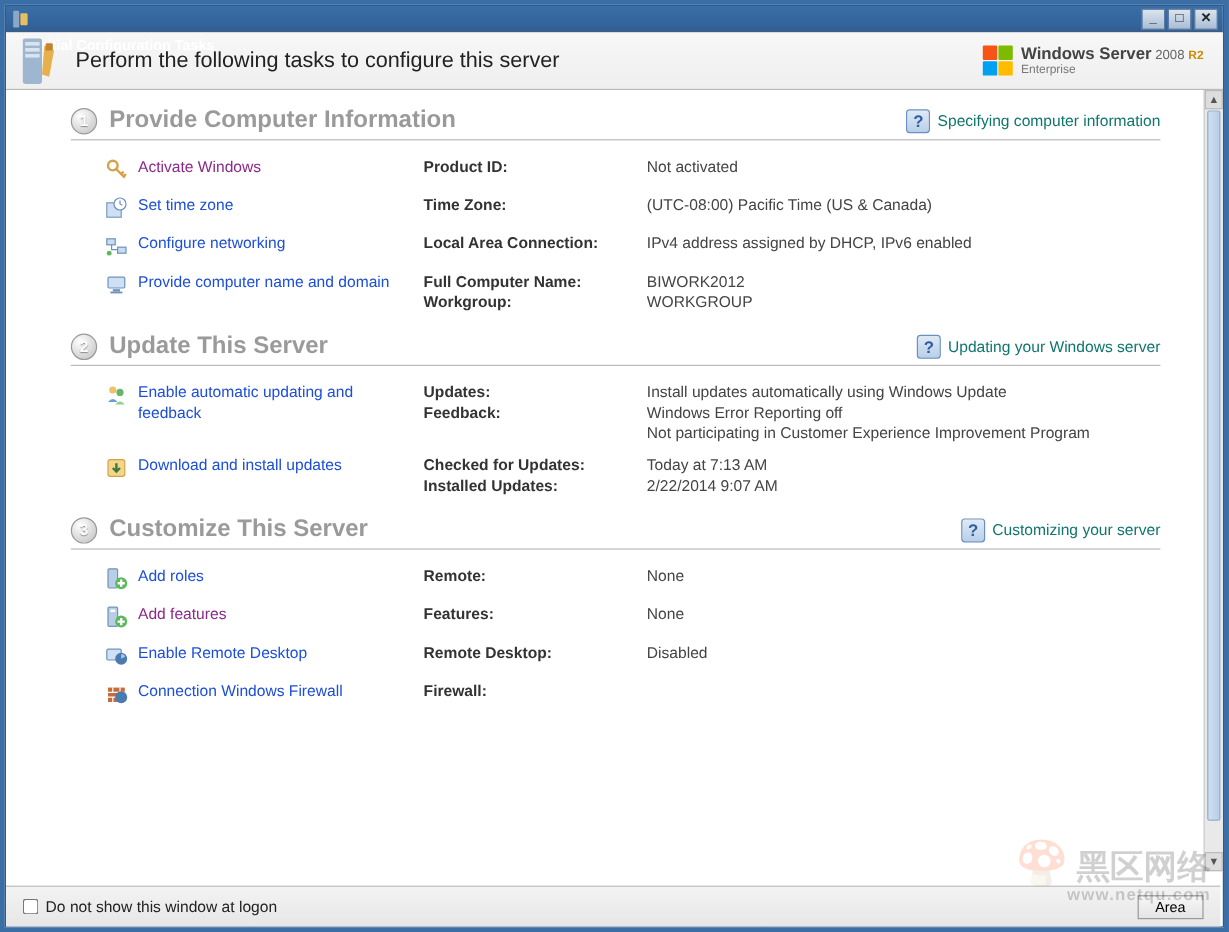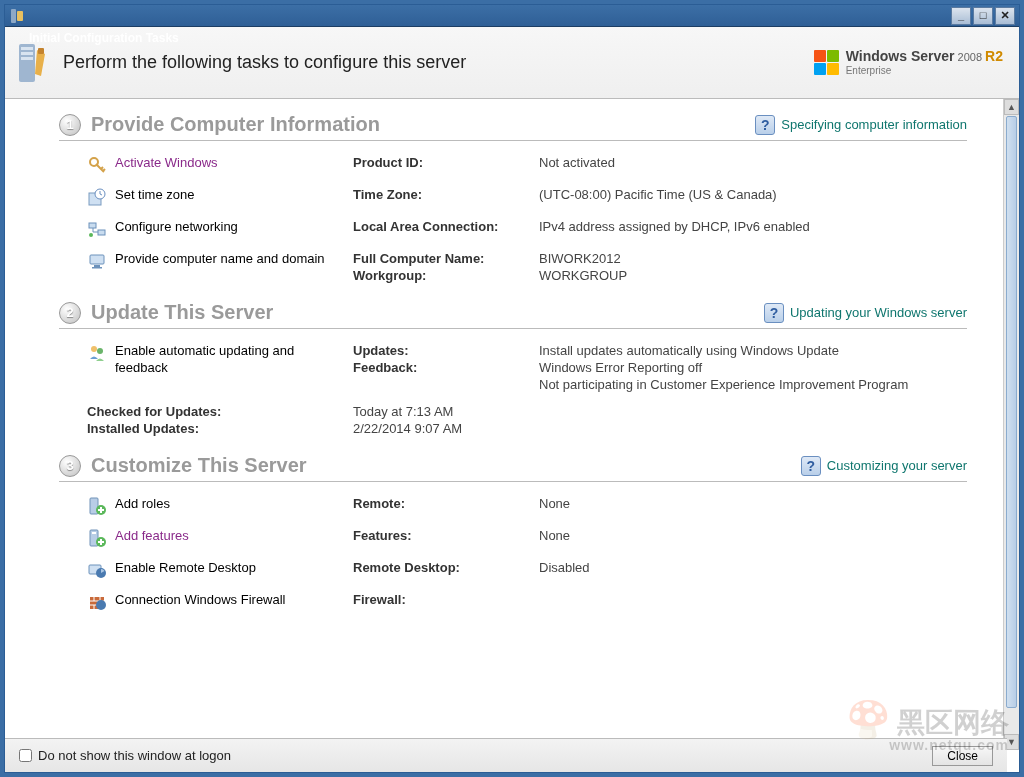--- a/index.html
+++ b/index.html
@@ -18,39 +18,39 @@
 .titlebar .appicon { width:16px; height:16px; margin-right:4px; display:inline-block; }
 .titlebar .title-text { flex: 1; margin-top: 44px; }
 .win-controls { display:flex; gap:2px; }
 .win-controls .btn {
   width:20px; height:18px; background: linear-gradient(#dce4ee,#a9bdd5);
   border:1px solid #5a7aa0; font-size:11px; line-height:14px; text-align:center;
   color:#222; cursor:pointer;
 }
 
 .header {
-  height: 72px; border-bottom: 1px solid #bbb;
+  height: 48px; border-bottom: 1px solid #bbb;
   display:flex; align-items:center; padding: 0 16px 0 8px;
   background: linear-gradient(#f7f7f7,#efefef);
 }
 .header .server-icon {
   width: 40px; height: 40px; margin-right: 10px;
   display:inline-flex; align-items:center; justify-content:center;
 }
 .header .server-icon svg { width:36px; height:42px; }
 .header h1 { font-size: 18px; font-weight: normal; color:#222; flex:1; }
 .brand { display:flex; align-items:center; gap:6px; font-size:11px; color:#555;}
 .brand .winlogo { display:flex; flex-wrap:wrap; width:26px; height:26px;}
 .brand .winlogo span { width:12px; height:12px; margin:0.5px; border-radius:1px;}
 .brand .q1{background:#f65314;} .brand .q2{background:#7cbb00;}
 .brand .q3{background:#00a1f1;} .brand .q4{background:#ffbb00;}
 .brand-text { line-height:1.1; }
 .brand-text b { font-size:14px; color:#444;}
 .brand-text .year { font-size:11px; color:#666;}
-.brand-text .r2 { color:#d08a00; font-weight:bold; font-size:14px;}
+.brand-text .r2 { color:#d08a00; font-weight:bold; font-size:10px;}
 .brand-text .edition { font-size:10px; color:#777; display:block;}
 
 .body-wrap { position:relative; height: calc(100% - 22px - 60px - 34px); }
 .scroll-area {
   position:absolute; left:0; top:0; right:16px; bottom:0;
   overflow:hidden; background:#fff; padding: 10px 36px 10px 54px;
 }
 .scrollbar {
   position:absolute; right:0; top:0; width:16px; height:100%;
   background:#e9e9e9; border-left:1px solid #ccc;
@@ -95,29 +95,29 @@
   padding: 6px 0 6px 28px;
   align-items:start;
   font-size:13px;
 }
 .task-link { display:flex; align-items:flex-start; gap:8px;}
 .task-link .ticon {
   width:20px; height:20px; flex-shrink:0;
   display:flex; align-items:center; justify-content:center;
 }
 .task-link .ticon svg { width:20px; height:20px; }
-.task-link a { color:#000000; text-decoration:none; line-height:1.3; }
+.task-link a { color:#1d4ed8; text-decoration:none; line-height:1.3; }
 .task-link a.visited { color:#8a2a8a; }
 
 .kv { display:flex; flex-direction:column; gap:2px;}
 .kv .k { font-weight:bold; color:#333; }
 .vals { color:#444; display:flex; flex-direction:column; gap:2px; }
 
 .footer {
-  position:absolute; left:0; right:12px; bottom:0; height:34px;
+  position:absolute; left:0; right:2px; bottom:0; height:34px;
   background: linear-gradient(#f3f3f3,#e6e6e6);
   border-top:1px solid #bbb;
   display:flex; align-items:center; padding:0 14px;
 }
 .footer label { font-size:13px; color:#222; display:flex; align-items:center; gap:6px;}
 .footer .spacer { flex:1;}
 .footer button {
   font-size:12px; padding:2px 14px;
   background:linear-gradient(#f7f7f7,#e4e4e4);
   border:1px solid #999; cursor:pointer;
@@ -297,20 +297,29 @@
             <span class="k">Feedback:</span>
           </div>
           <div class="vals">
             <span>Install updates automatically using Windows Update</span>
             <span>Windows Error Reporting off</span>
             <span>Not participating in Customer Experience Improvement Program</span>
           </div>
         </div>
 
         <div class="task-row">
+          <div class="task-link">
+            <span class="ticon">
+                <svg viewBox="0 0 20 20">
+                  <rect x="3" y="3" width="14" height="14" rx="2" fill="#f4d58a" stroke="#d4a24a"></rect>
+                  <path d="M10 6 V12 M7 10 L10 13 L13 10" stroke="#3a7a3a" stroke-width="2" fill="none"></path>
+                </svg>
+              </span>
+            <a href="#">Download and install updates</a>
+          </div>
           <div class="kv">
             <span class="k">Checked for Updates:</span>
             <span class="k">Installed Updates:</span>
           </div>
           <div class="vals">
             <span>Today at 7:13 AM</span>
             <span>2/22/2014 9:07 AM</span>
           </div>
         </div>
       </div>
@@ -410,20 +419,20 @@
       <div class="arrow down">▼</div>
     </div>
   </div>
 
   <div class="footer">
     <label>
       <input type="checkbox" style="">
       <span>Do not show this window at logon</span>
     </label>
     <span class="spacer"></span>
-    <button>Close</button>
+    <button>Area</button>
   </div>
 
   <div class="watermark">
     <span class="mush">🍄</span><span>黑区网络</span>
     <span class="url">www.netqu.com</span>
   </div>
 </div>
 
 </body></html>

